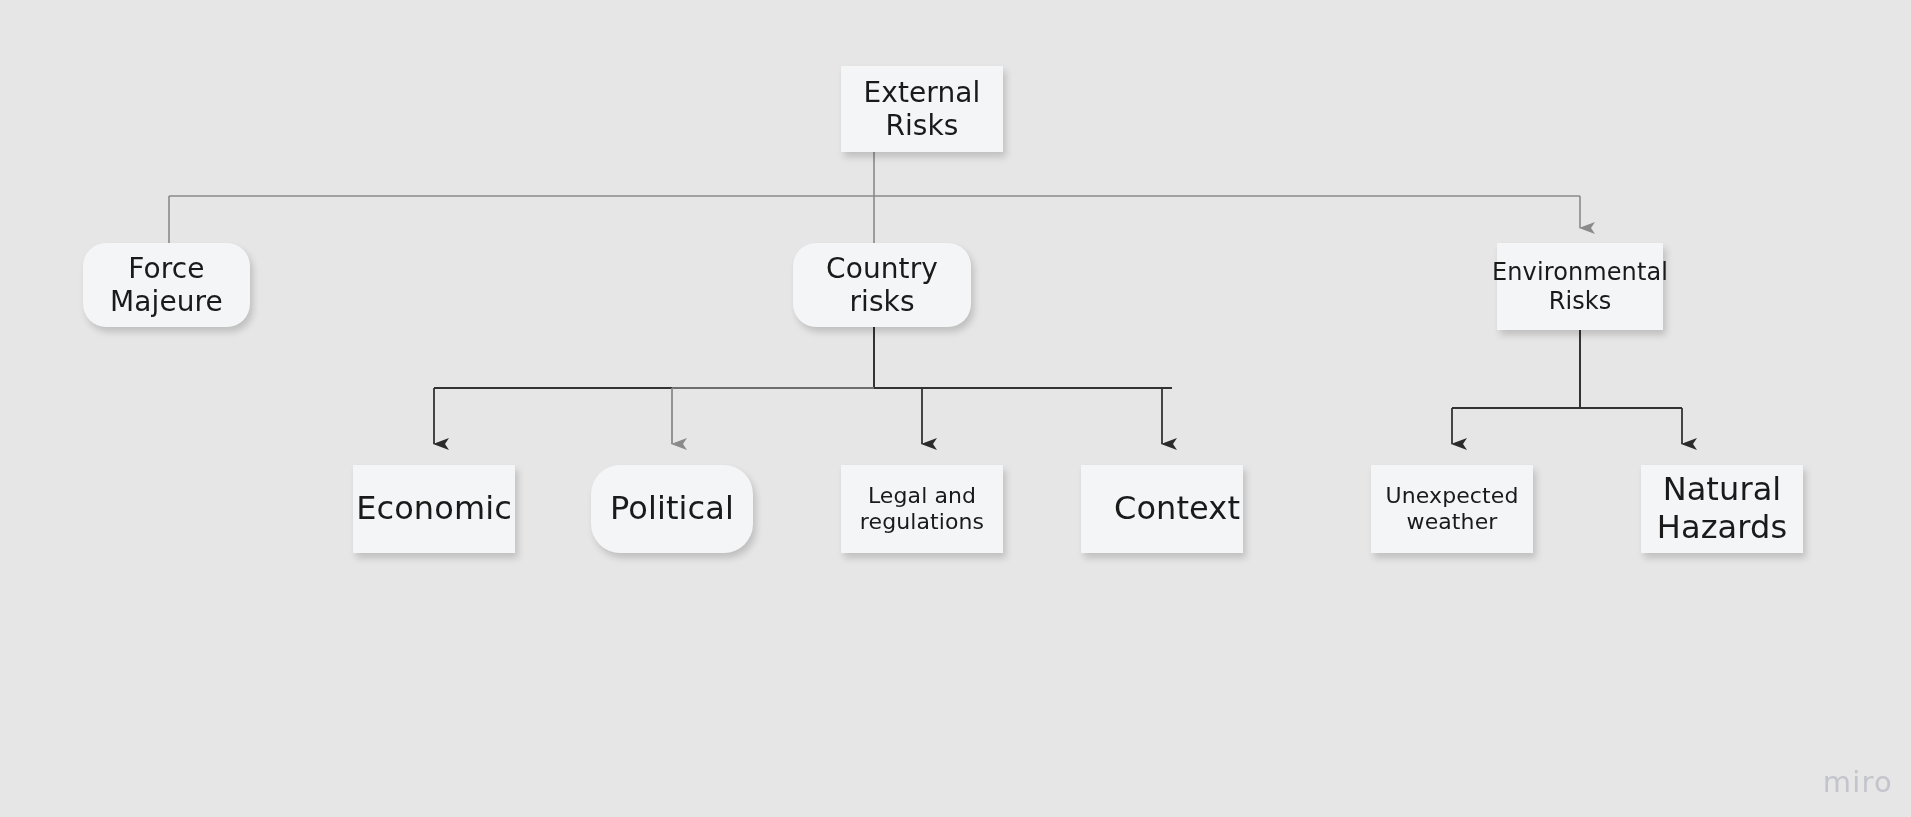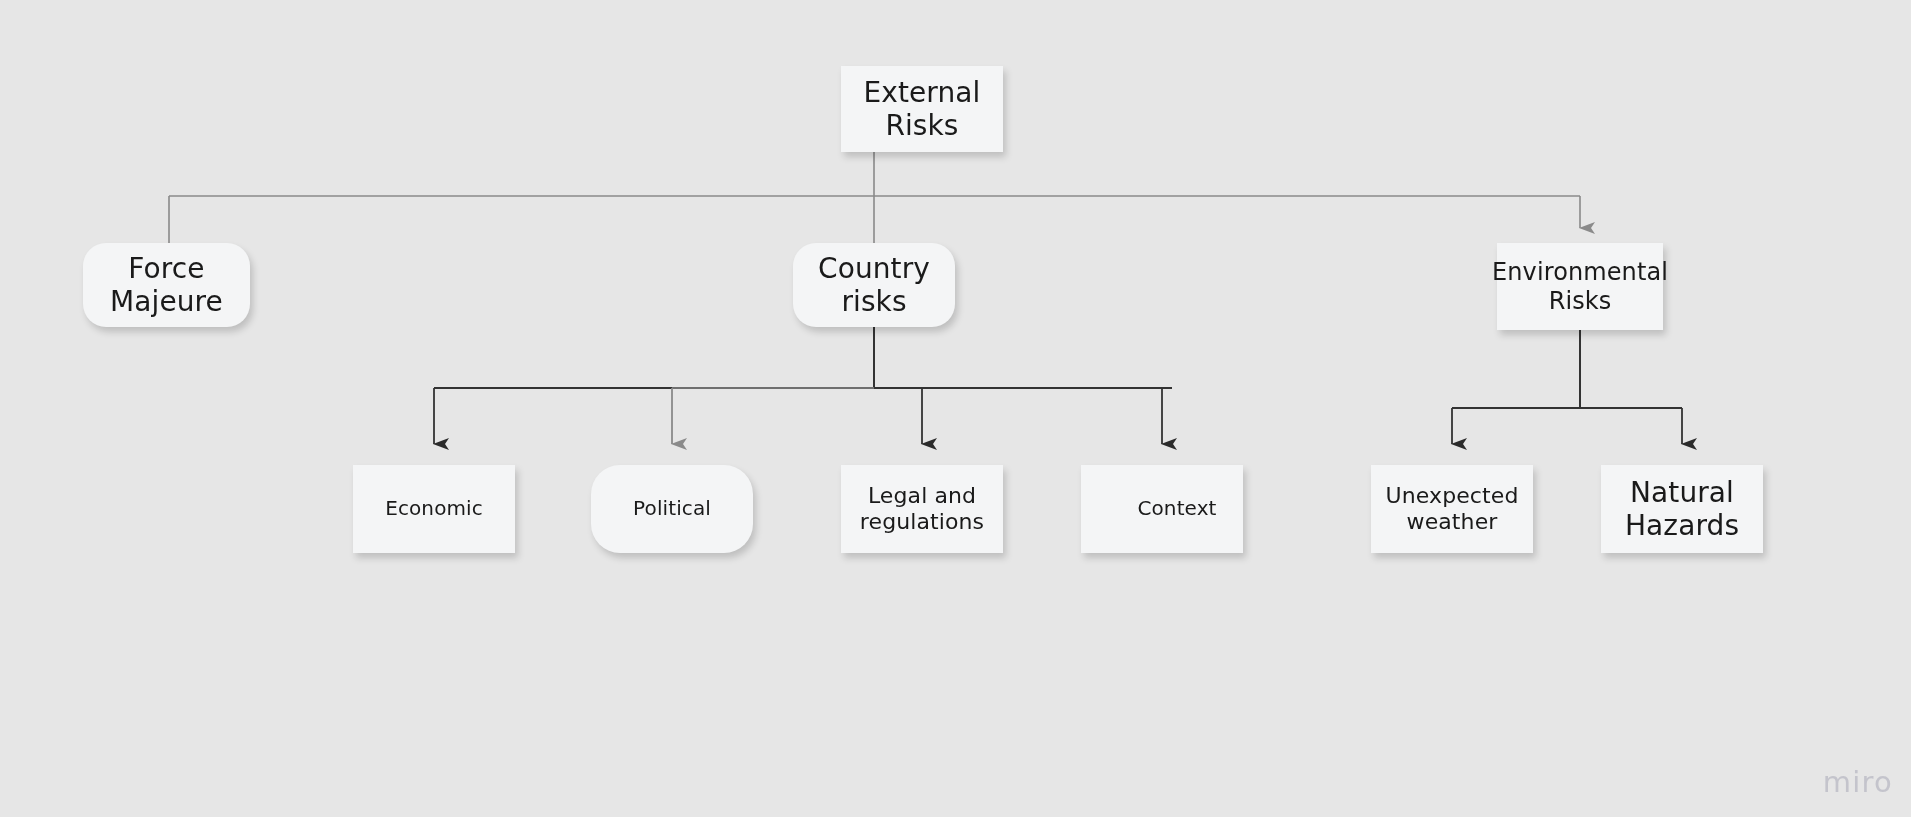--- a/index.html
+++ b/index.html
@@ -38,23 +38,23 @@
     line-height: 1.18;
     letter-spacing: 0.1px;
     box-shadow: 3px 5px 7px rgba(0,0,0,0.17);
     z-index: 5;
     white-space: pre-line;
     padding: 2px 6px;
   }
   .node.lvl0 { font-size: 28px; }
   .node.lvl1 { font-size: 28px; border-radius: 23px; }
   .node.lvl1small { font-size: 24px; }
-  .node.lvl2 { font-size: 20px; }
+  .node.lvl2 { font-size: 32px; }
   .node.lvl2small { font-size: 22px; }
-  .node.lvl2med { font-size: 28px; }
+  .node.lvl2med { font-size: 32px; margin-left: 40px; }
 
   #watermark {
     position: absolute;
     right: 18px;
     bottom: 18px;
     font-size: 29px;
     color: #c4c4cc;
     letter-spacing: 1.2px;
     font-family: "DejaVu Sans", sans-serif;
     z-index: 6;
@@ -124,21 +124,21 @@
       <path d="M 1682 408 L 1682 444" stroke="#333333" stroke-width="1.8" fill="none" marker-end="url(#arrow-dark)"></path>
     </g>
   </svg>
 
   <div class="node lvl0" style="left:793px; top:66px; width:162px; height:86px;margin-left:48px;">External
 Risks</div>
 
   <div class="node lvl1" style="left:83px; top:243px; width:167px; height:84px;">Force
 Majeure</div>
 
-  <div class="node lvl1" style="left:793px; top:243px; width:162px; height:84px;">Country
+  <div class="node lvl1" style="left:793px; top:243px; width:178px; height:84px;">Country
 risks</div>
 
   <div class="node lvl1small" style="left:1497px; top:243px; width:166px; height:87px;">Environmental
 Risks</div>
 
   <div class="node lvl2" style="left:353px; top:465px; width:162px; height:88px;">Economic</div>
 
   <div class="node lvl2" style="left:591px; top:465px; width:162px; height:88px;border-radius:29px;">Political</div>
 
   <div class="node lvl2small" style="left:841px; top:465px; width:162px; height:88px;">Legal and

